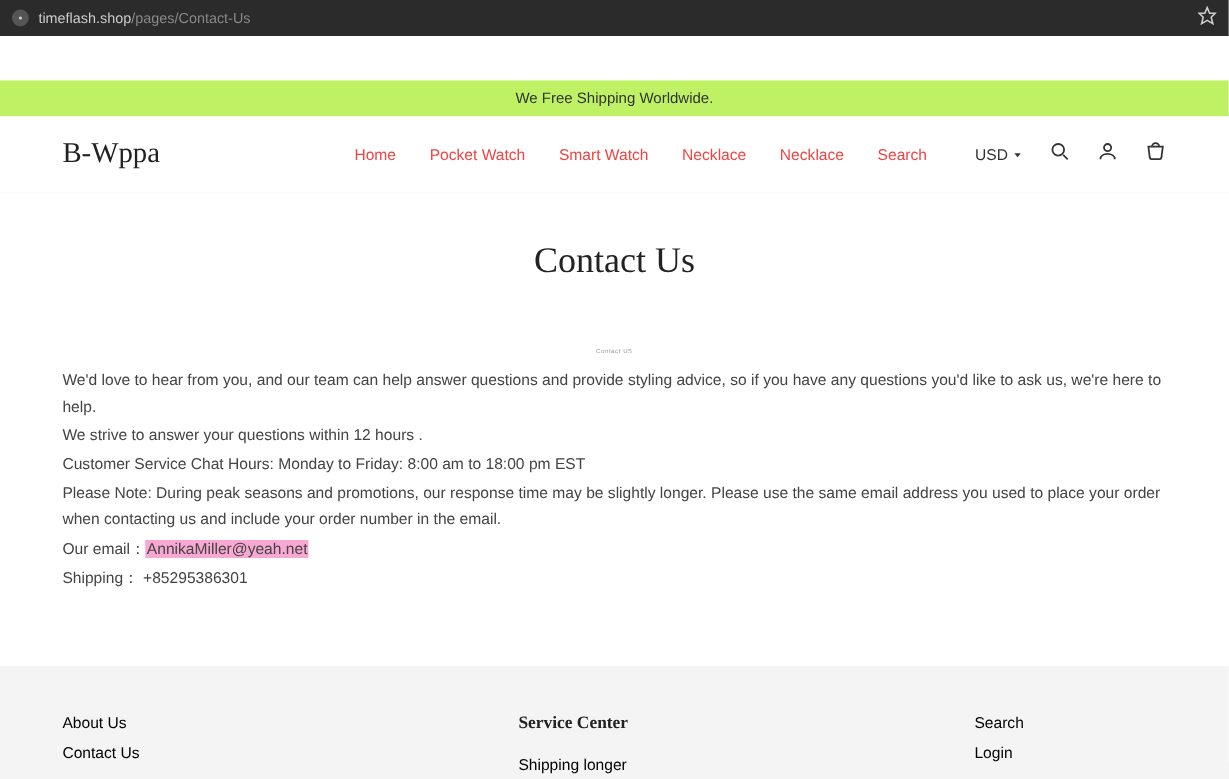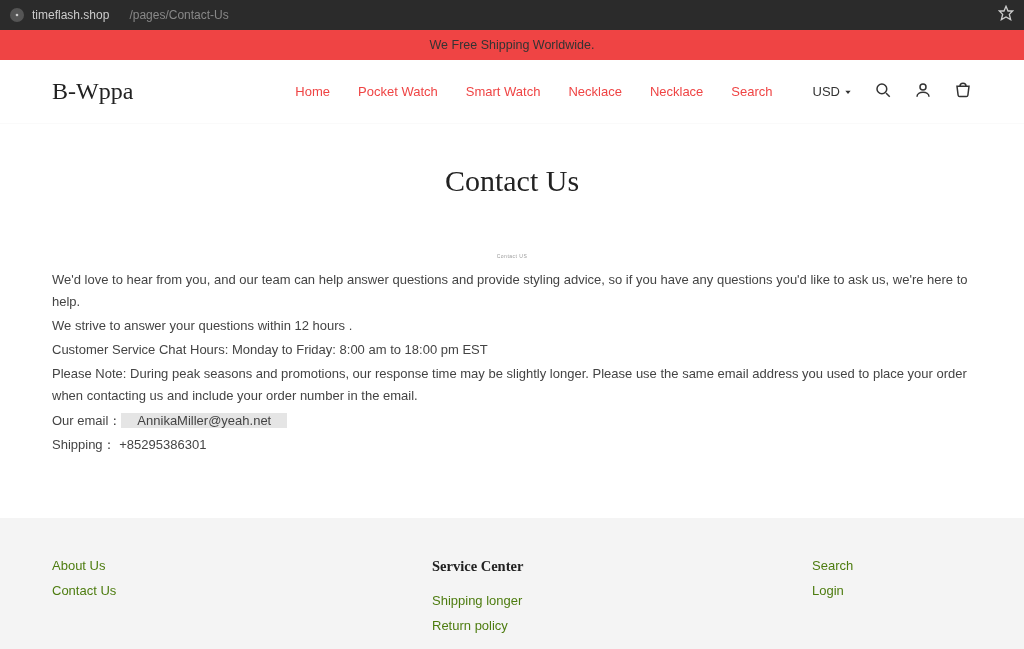--- a/index.html
+++ b/index.html
@@ -18,28 +18,29 @@
     }
     .url-area {
       display: flex;
       align-items: center;
       gap: 8px;
     }
     .url-text {
       color: #ccc;
       font-size: 12px;
     }
-    .url-text .dim { color: #888; padding-left: 20px; }
+    .url-text .dim { color: #888; }
     .star-icon { color: #ccc; cursor: pointer; }
     .announce-bar {
-      background: #ef4444;
+      background: #bef264;
       text-align: center;
       padding: 8px 0;
       font-size: 12.5px;
       color: #333;
+      margin-top: 37px;
     }
     .header {
       background: #fff;
       padding: 18px 0;
       border-bottom: 1px solid rgba(0,0,0,0.02);
     }
     .header-inner {
       max-width: 960px;
       margin: 0 auto;
       display: flex;
@@ -98,22 +99,22 @@
       margin-bottom: 10px;
     }
     .content-body {
       font-family: Arial, Helvetica, sans-serif;
       font-size: 13px;
       color: #444;
       line-height: 1.7;
     }
     .content-body p { margin: 2px 0; }
     .email-highlight {
-      background: #e5e5e5;
-      padding: 0 16px;
+      background: #f9a8d4;
+      padding: 0 1px;
     }
     .footer {
       background: #f4f4f4;
       padding: 40px 0 30px;
     }
     .footer-inner {
       max-width: 960px;
       margin: 0 auto;
       display: flex;
       padding: 0 20px;
@@ -124,21 +125,21 @@
     .footer-col h4 {
       font-family: Georgia, "Times New Roman", serif;
       font-size: 14.5px;
       color: #222;
       margin-bottom: 18px;
       font-weight: 600;
     }
     .footer-col a {
       display: block;
       font-size: 13px;
-      color: #4d7c0f;
+      color: #000000;
       text-decoration: none;
       margin-bottom: 10px;
       cursor: pointer;
     }
     .lock-icon {
       width: 14px; height: 14px;
       border-radius: 50%;
       background: #555;
       display: inline-flex;
       align-items: center;

